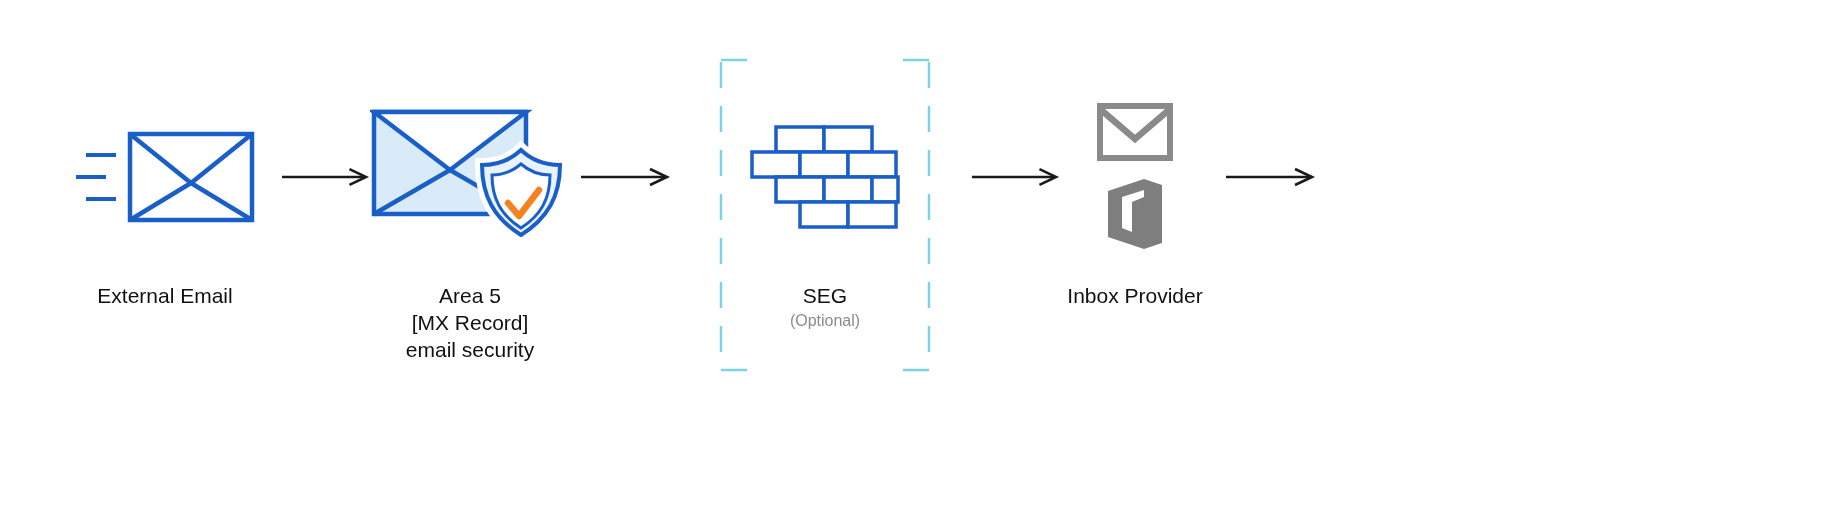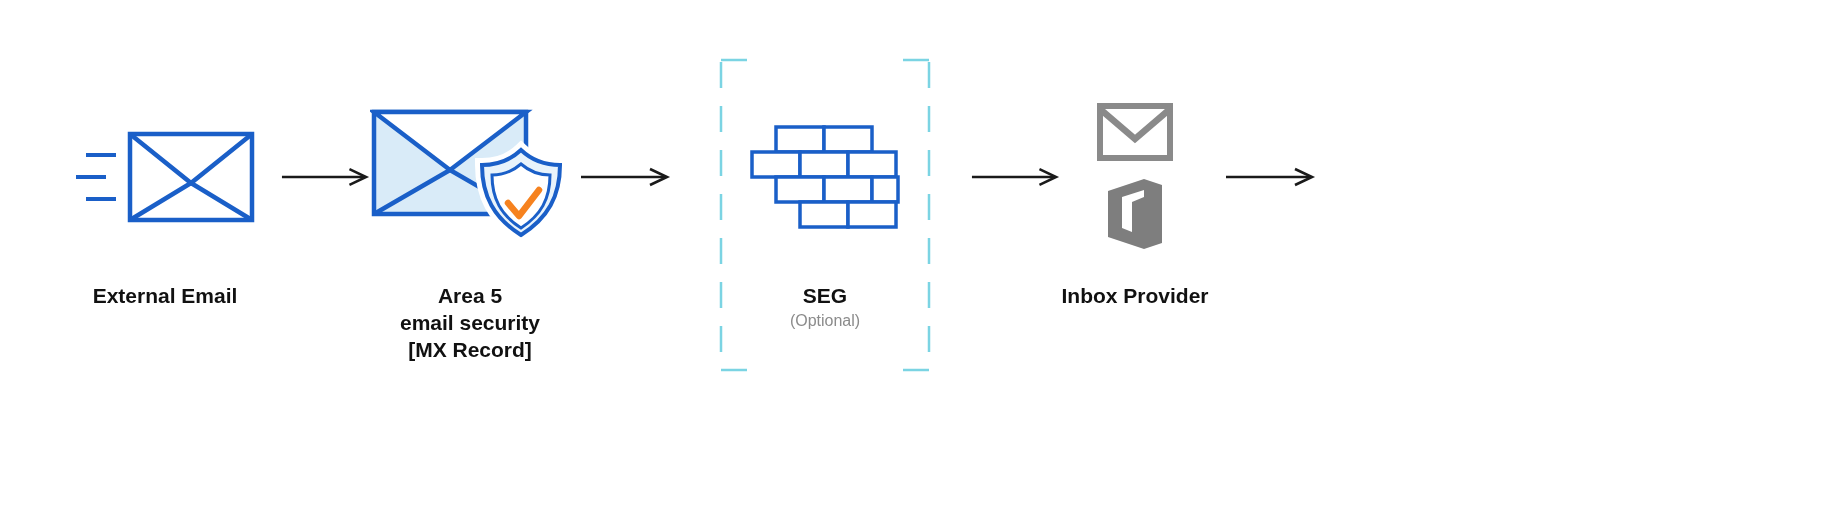--- a/index.html
+++ b/index.html
@@ -31,21 +31,21 @@
   .arrow-wrap{height:210px;display:flex;align-items:center;justify-content:center;}
   .n-external{width:230px}
   .a-1{width:90px}
   .n-area1{width:200px}
   .a-2{width:110px}
   .n-seg{width:290px;position:relative;}
   .a-3{width:90px}
   .n-provider{width:150px}
   .a-4{width:120px}
   .n-inbox{width:185px}
-  .label{font-size:21px;font-weight:700;color:var(--text-dark);text-align:center;line-height:27px;}
+  .label{font-size:21px;font-weight:400;color:var(--text-dark);text-align:center;line-height:27px;}
   .sublabel{font-size:16px;font-weight:400;color:var(--muted-gray);text-align:center;margin-top:3px;}
   .provider-stack{display:flex;flex-direction:column;align-items:center;gap:16px;}
   .seg-bracket{position:absolute;left:39px;top:-14px;width:212px;height:314px;pointer-events:none;}
 
   
   .env{fill:#fff;stroke:var(--primary-blue);stroke-width:4.5px;}
   .env-lt{fill:var(--light-blue-fill);stroke:var(--primary-blue);stroke-width:4.5px;}
   .flap{fill:#fff;stroke:var(--primary-blue);stroke-width:4.5px;}
   .ln{fill:none;stroke:var(--primary-blue);stroke-width:4.5px;}
   .speed{fill:none;stroke:var(--primary-blue);stroke-width:4px;}
@@ -95,22 +95,22 @@
         <path class="flap" d="M4,6 L156,6 L80,64 Z"></path>
         <path class="ln" d="M4,108 L80,64 M156,108 L80,64"></path>
         <path class="shield-halo" d="M151,44 c10,9.5 24,15 39,15 c0,31 -12,53 -39,70 c-27,-17 -39,-39 -39,-70 c15,0 29,-5.5 39,-15 z"></path>
         <path class="shield-outer" d="M151,44 c10,9.5 24,15 39,15 c0,31 -12,53 -39,70 c-27,-17 -39,-39 -39,-70 c15,0 29,-5.5 39,-15 z"></path>
         <path class="shield-inner" d="M151,58 c8,7 18,11 29,11 c0,24 -9,40 -29,53 c-20,-13 -29,-29 -29,-53 c11,0 21,-4 29,-11 z"></path>
         <path class="check" d="M138,97 L149,110 L169,84"></path>
       </svg>
     </div>
     <div class="label">
       <div>Area 5</div>
+      <div>[MX Record]</div>
       <div>email security</div>
-      <div>[MX Record]</div>
     </div>
   </div>
 
   <div class="arrow-wrap a-2">
     <svg width="92" height="24" viewBox="0 0 92 24">
       <line class="arrow" x1="2" y1="12" x2="86" y2="12"></line>
       <path class="arrow" d="M71,4 L88,12 L71,20"></path>
     </svg>
   </div>
 

